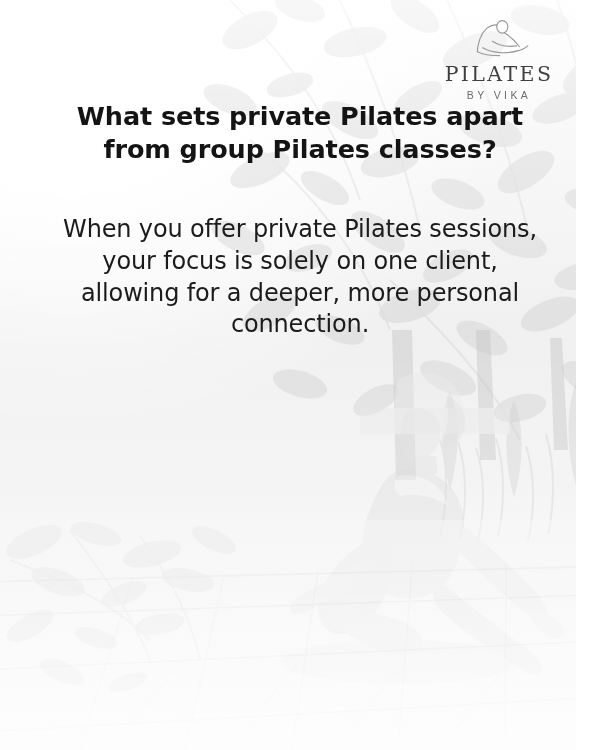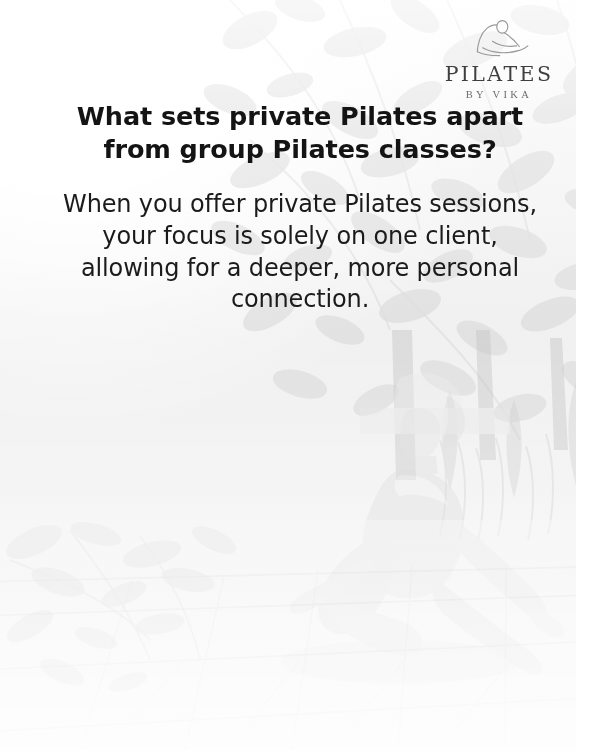--- a/index.html
+++ b/index.html
@@ -117,21 +117,21 @@
   .logo-word {
     font-family: "DejaVu Serif", serif;
     font-size: 20.5px;
     letter-spacing: 2.4px;
     color: #3f3f41;
     line-height: 1;
     white-space: nowrap;
   }
   .logo-sub {
     margin-top: 5px;
-    font-family: Liberation Serif, serif;
+    font-family: Liberation Sans, sans-serif;
     font-size: 10.5px;
     letter-spacing: 3.4px;
     color: #6c6c70;
     line-height: 1;
     white-space: nowrap;
   }
 
   
   .content {
     position: absolute;
@@ -159,21 +159,21 @@
     width: 474px;
   }
   .para {
     margin: 0;
     font-size: 24px;
     font-weight: normal;
     line-height: 1.32;
     color: #1b1b1b;
     letter-spacing: -0.15px;
   }
-  .para-1 { margin-top: 23px; }
+  .para-1 { margin-top: 48px; }
   .para-2 { margin-top: 44px; }
 </style>
 </head>
 <body>
 
 <div class="poster">
 
   <div class="photo-layer">
 
     <div class="photo-wash"></div>

